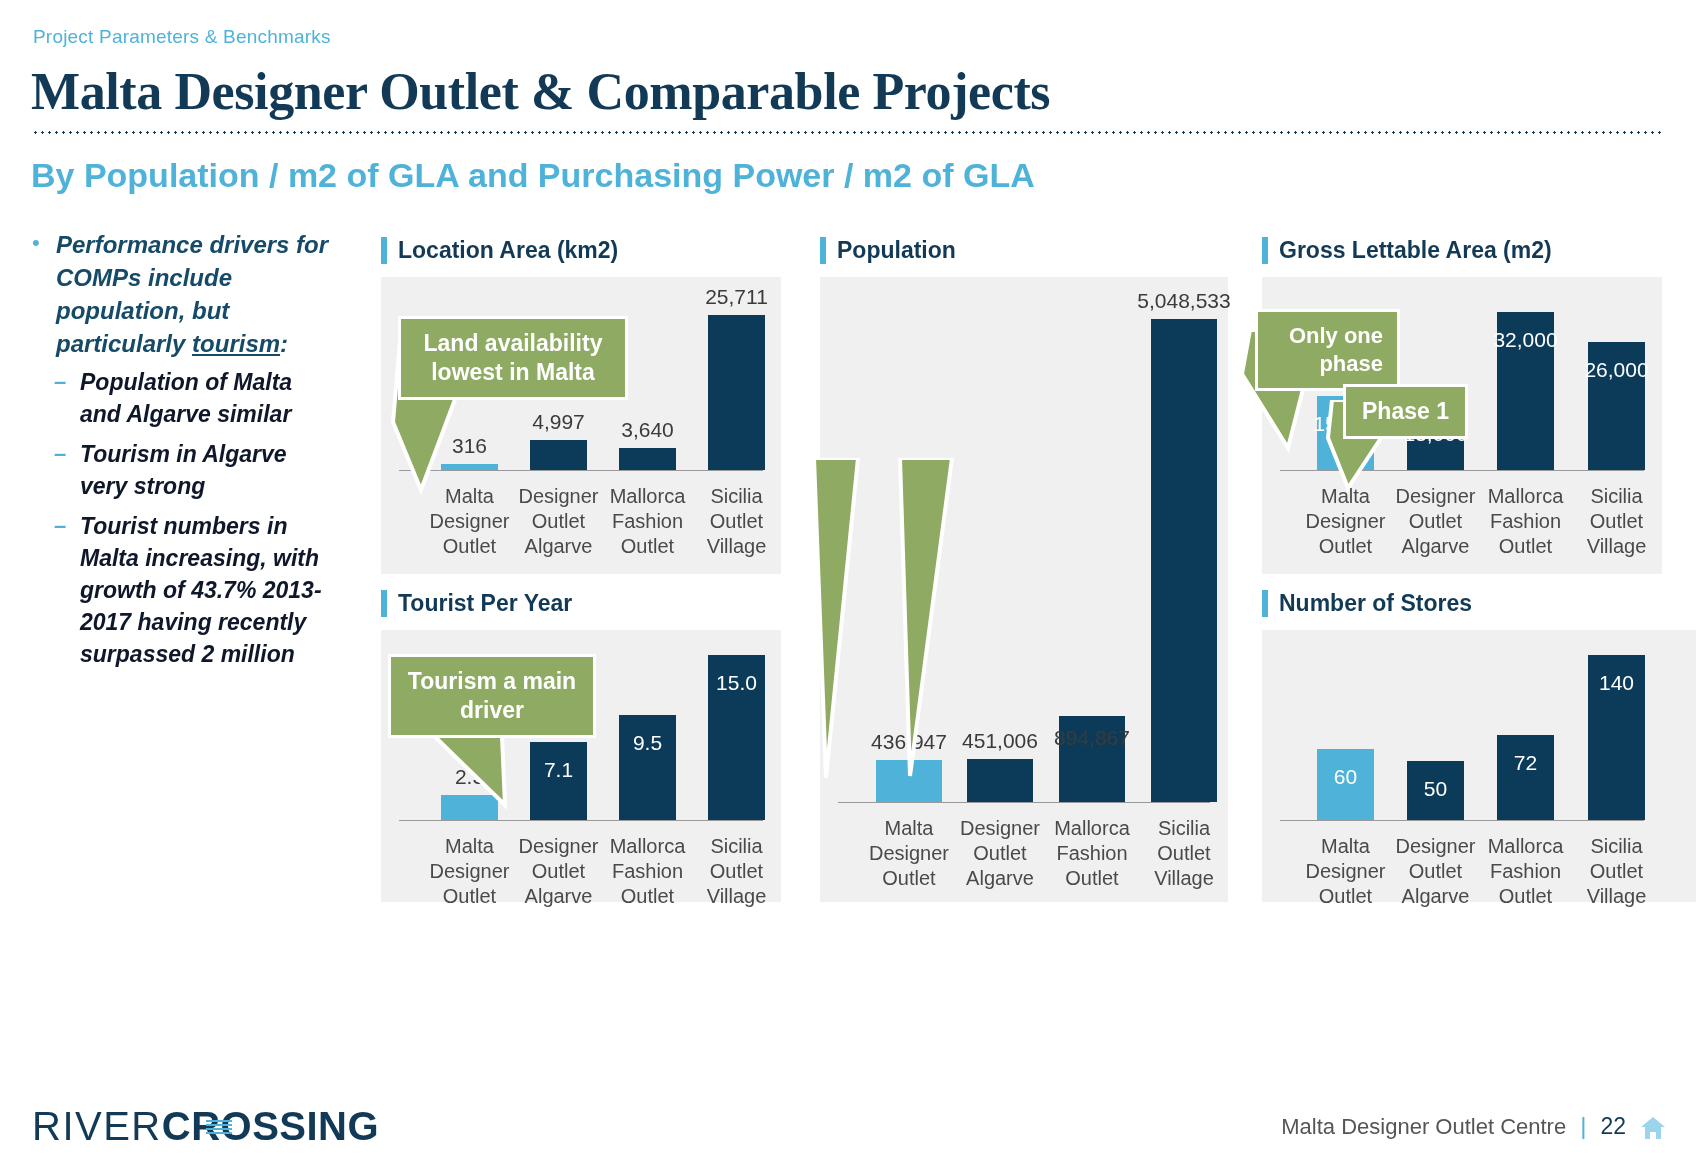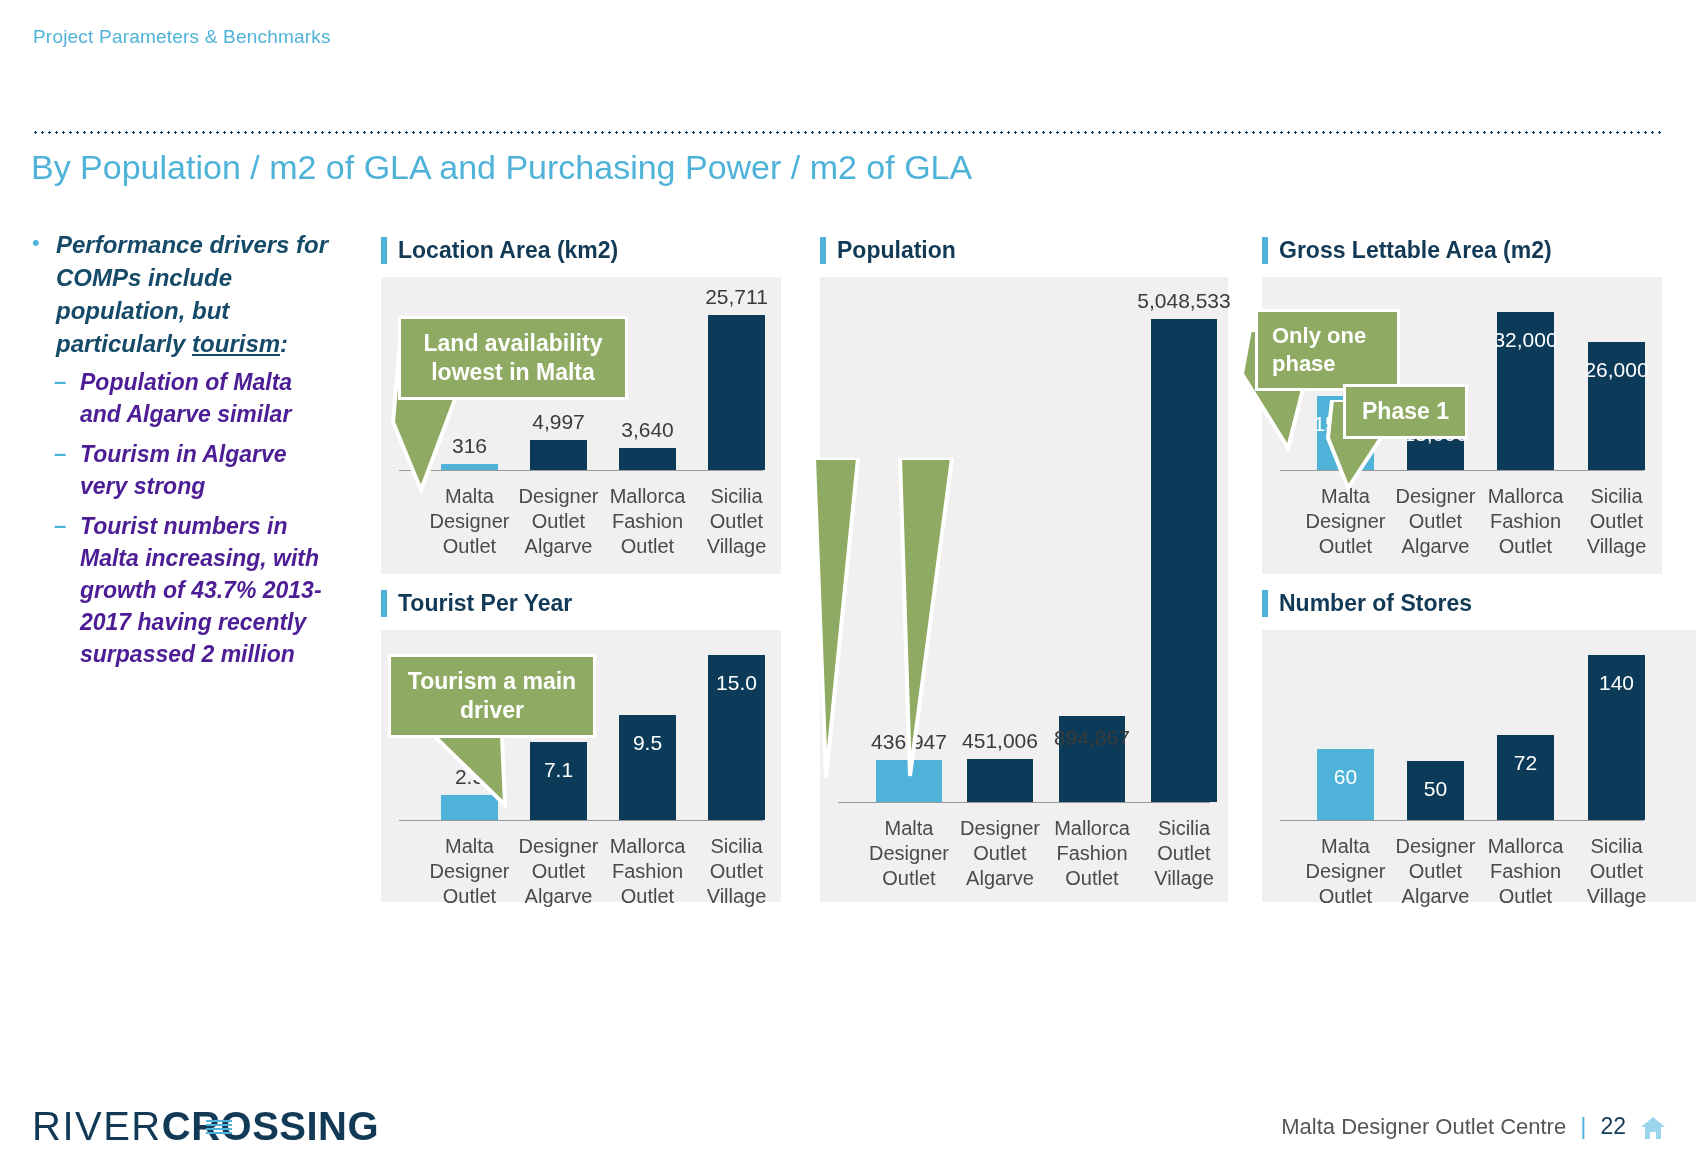--- a/index.html
+++ b/index.html
@@ -20,43 +20,43 @@
     position: absolute; left: 31px; top: 62px;
     font-family: "Liberation Serif", serif;
     font-size: 52px; font-weight: bold; color: #123A56; letter-spacing: -.4px;
   }
   .dotted-rule {
     position: absolute; left: 32px; top: 131px; width: 1631px; height: 3px;
     background-image: radial-gradient(circle, #123A56 0 1.1px, transparent 1.3px);
     background-size: 7px 3px; background-repeat: repeat-x;
   }
   .subtitle {
-    position: absolute; left: 31px; top: 148px;
-    font-size: 34px; font-weight: normal; color: #4FB3D9;
+    position: absolute; left: 31px; top: 156px;
+    font-size: 34px; font-weight: bold; color: #4FB3D9;
   }
 
   
   .sidebar { position: absolute; left: 32px; top: 228px; width: 300px; }
   .bullet-row { display: flex; margin-bottom: 6px; }
   .bullet-dot {
     color: #4FB3D9; font-size: 22px; line-height: 30px; width: 24px; flex: none;
   }
   .bullet-dash {
     color: #4FB3D9; font-size: 22px; line-height: 32px; width: 26px; flex: none;
     font-weight: bold;
   }
   .bullet-text {
     font-size: 24px; line-height: 33px; font-style: italic; font-weight: bold;
     color: #154A68;
   }
   .sub-list { margin-left: 22px; margin-top: 4px; }
   .sub-row { display: flex; margin-bottom: 8px; }
   .sub-text {
     font-size: 23px; line-height: 32px; font-style: italic; font-weight: bold;
-    color: #4c1d95;
+    color: #0f172a;
   }
   .u { text-decoration: underline; }
 
   
   .chart-block { position: absolute; }
   .chart-head {
     display: flex; align-items: center; gap: 11px; margin-bottom: 12px;
     height: 30px;
   }
   .chart-bar-accent {
@@ -117,20 +117,21 @@
   .footer-sep { color: #4FB3D9; font-size: 24px; }
   .footer-page { color: #123A56; font-size: 23px; }
   .home-icon { width: 26px; height: 24px; position: relative; }
 </style>
 </head>
 <body>
 
 <div class="slide">
 
   <div class="eyebrow">Project Parameters &amp; Benchmarks</div>
+  <div class="title">Malta Designer Outlet &amp; Comparable Projects</div>
   <div class="dotted-rule"></div>
   <div class="subtitle">By Population / m2 of GLA and Purchasing Power / m2 of GLA</div>
 
   <div class="sidebar">
     <div class="bullet-row">
       <div class="bullet-dot">•</div>
       <div class="bullet-text"><span>Performance drivers for COMPs include population, but particularly </span><span class="u">tourism</span><span>:</span></div>
     </div>
     <div class="sub-list">
       <div class="sub-row">
@@ -349,21 +350,21 @@
   <div class="callout" style="left:388px; top:654px; width:208px;">Tourism a main driver</div>
 
   <svg class="tail" style="left:800px; top:458px; width:300px; height:350px;" viewBox="0 0 300 350">
     <polygon points="30,0 58,0 26,320 14,0" fill="#8FAB63" stroke="#ffffff" stroke-width="4"></polygon>
     <polygon points="120,0 152,0 110,318 100,0" fill="#8FAB63" stroke="#ffffff" stroke-width="4"></polygon>
   </svg>
 
   <svg class="tail" style="left:1230px; top:330px; width:160px; height:140px;" viewBox="0 0 160 140">
     <polygon points="20,0 88,0 58,118 12,44" fill="#8FAB63" stroke="#ffffff" stroke-width="4"></polygon>
   </svg>
-  <div class="callout small" style="left:1255px; top:309px; width:145px; text-align:left;">Only one phase</div>
+  <div class="callout small" style="left:1255px; top:309px; width:145px; text-align:right;">Only one phase</div>
 
   <svg class="tail" style="left:1322px; top:400px; width:160px; height:110px;" viewBox="0 0 160 110">
     <polygon points="10,0 84,0 26,88 6,38" fill="#8FAB63" stroke="#ffffff" stroke-width="4"></polygon>
   </svg>
   <div class="callout" style="left:1343px; top:384px; width:125px;">Phase 1</div>
 
   <div class="logo">
     <span class="logo-river">RIVER</span>
     <span class="logo-crossing">
       <span>CROSSING</span>

